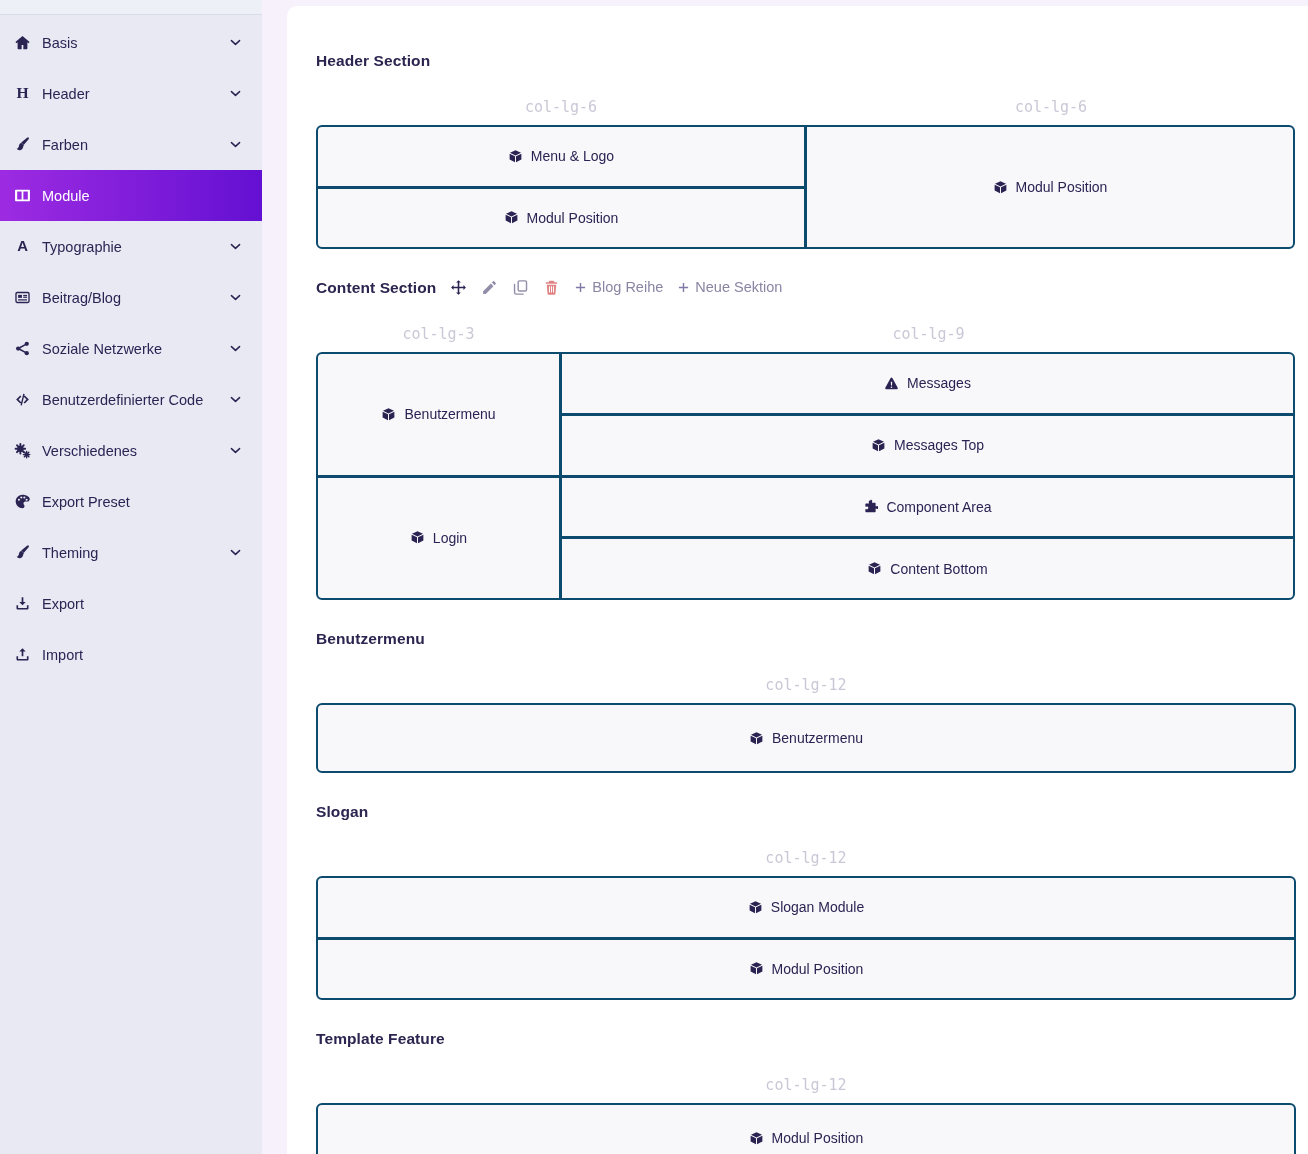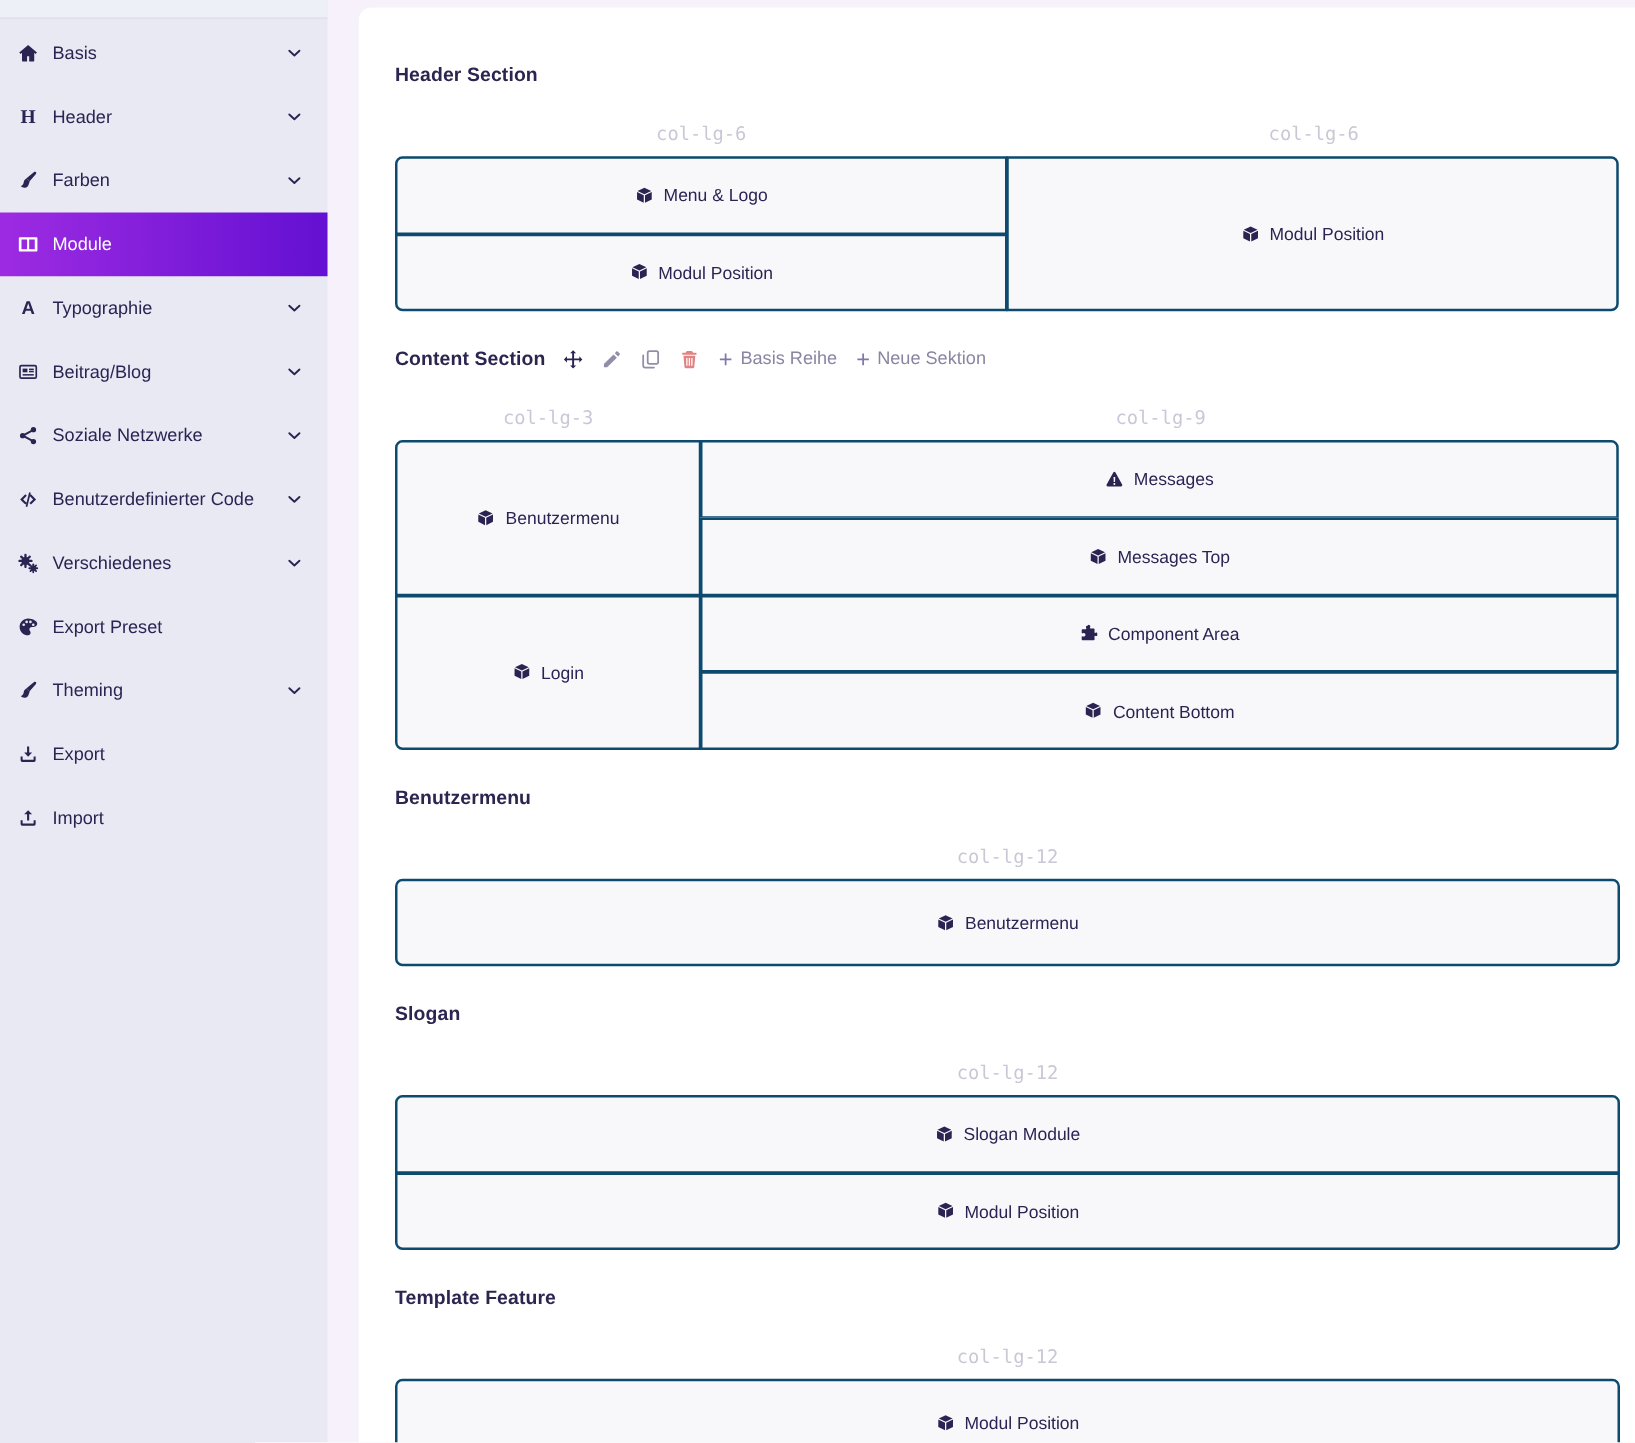--- a/index.html
+++ b/index.html
@@ -392,21 +392,21 @@
         </span>
       <span class="tool t-trash">
           <svg viewBox="0 0 24 24">
             <use href="#i-trash"></use>
           </svg>
         </span>
       <span class="t-add">
         <svg viewBox="0 0 24 24">
             <use href="#i-plus"></use>
           </svg>
-        <span>Basis Reihe</span>
+        <span>Blog Reihe</span>
       </span>
       <span class="t-add">
         <svg viewBox="0 0 24 24">
             <use href="#i-plus"></use>
           </svg>
         <span>Neue Sektion</span>
       </span>
     </div>
     <div class="labels-row">
       <div class="cl" style="width:25%">col-lg-3</div>

